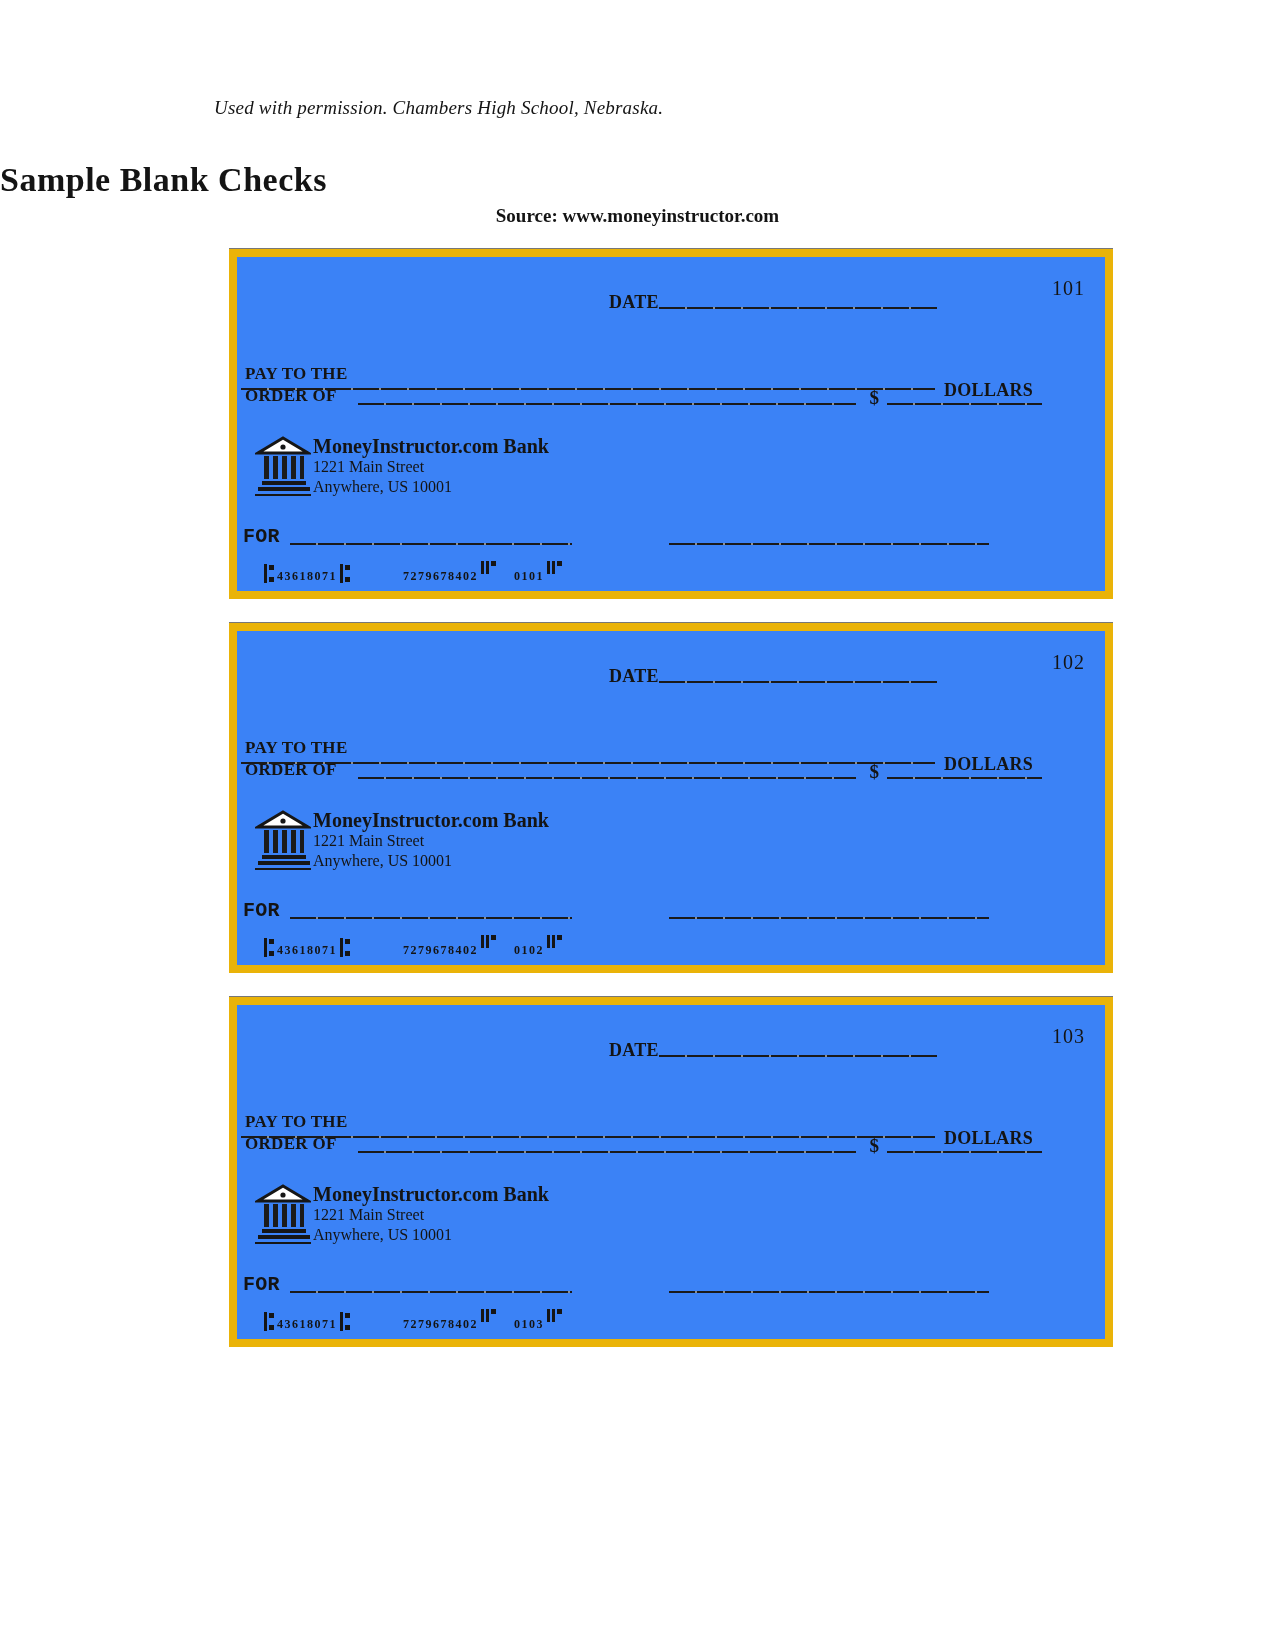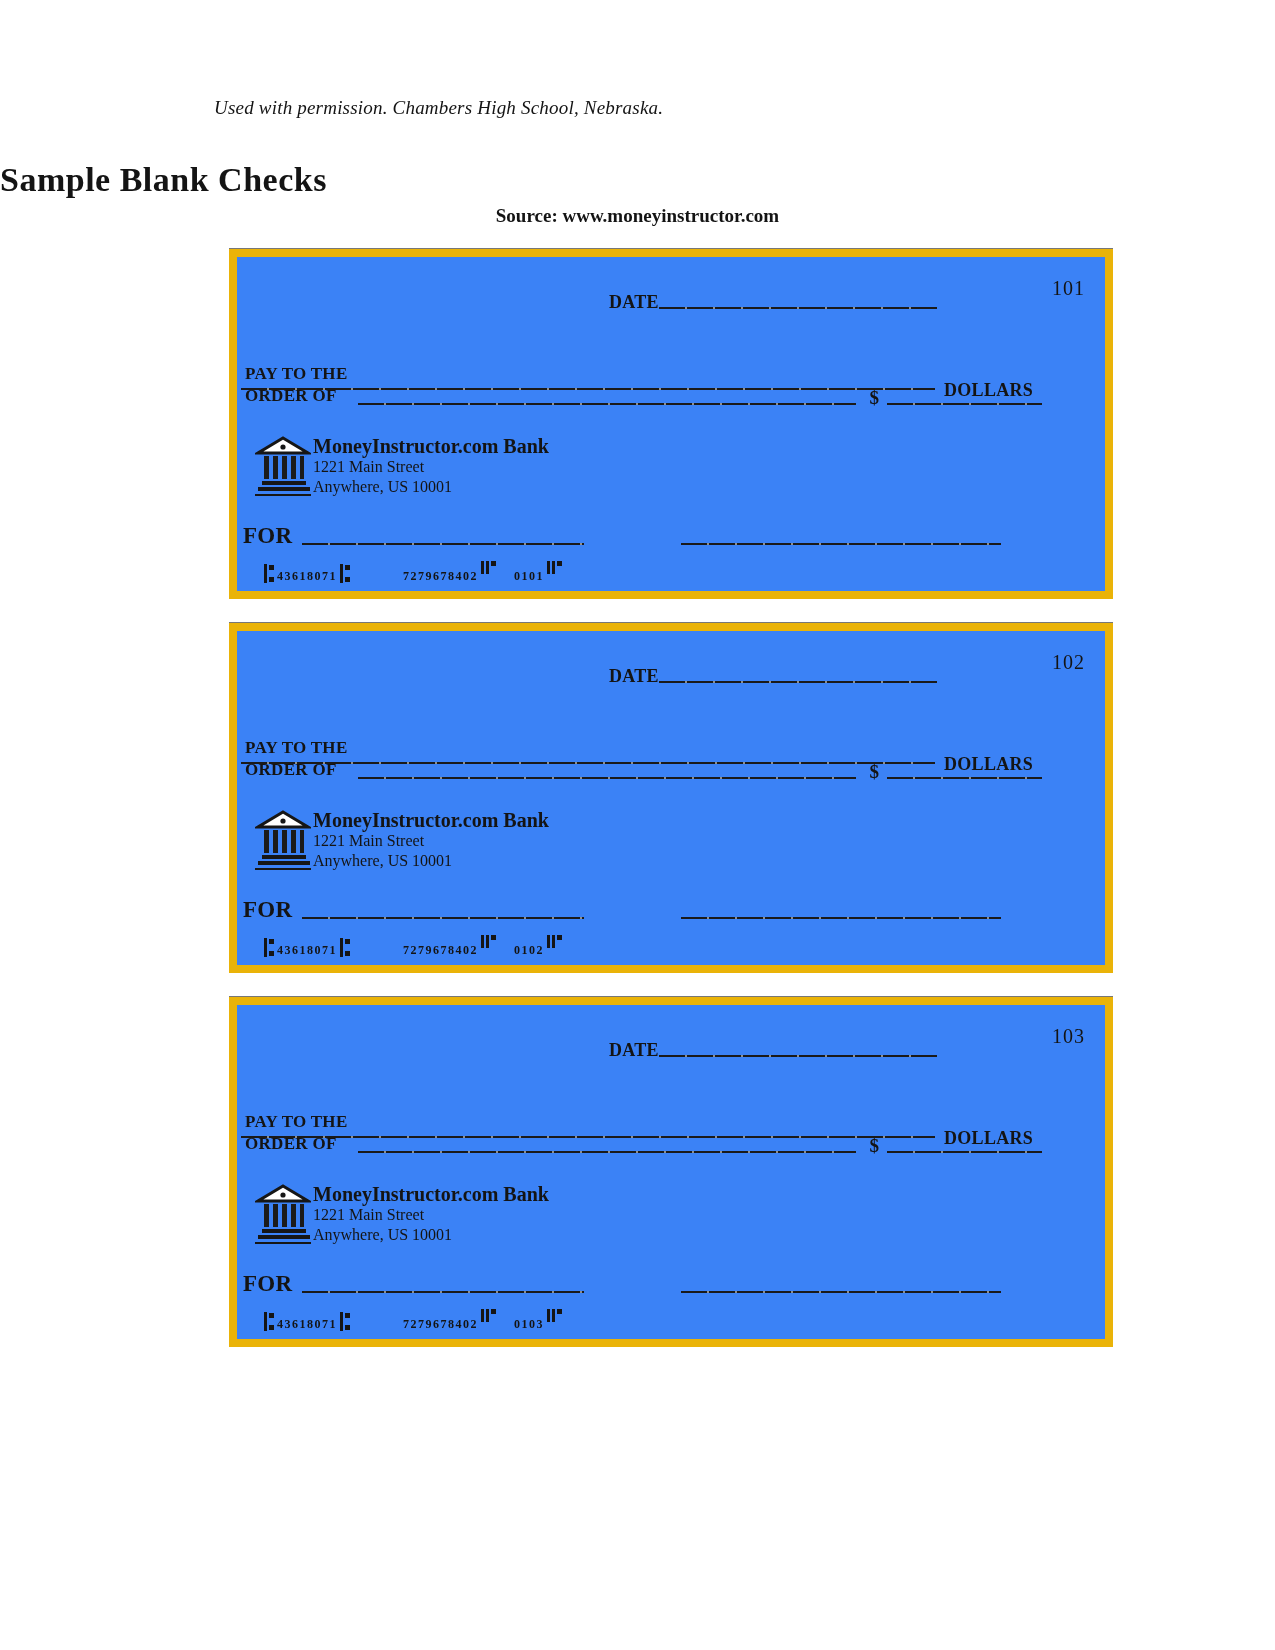--- a/index.html
+++ b/index.html
@@ -61,21 +61,21 @@
     position:absolute;top:178px;left:18px;
     display:flex;align-items:flex-start;gap:2px;
   }
   .bank-logo{width:56px;height:64px;}
   .bank-name{font-weight:bold;font-size:20px;line-height:1.1;}
   .bank-addr{font-size:16px;line-height:1.25;}
   .for-row{
     position:absolute;left:6px;bottom:44px;right:8px;
     display:flex;align-items:flex-end;
   }
-  .for-row .lbl{font-size:23px;}
+  .for-row .lbl{font-size:20px;font-family:Liberation Mono, monospace;}
   .memo-line{width:282px;margin-left:10px;}
   .sig-line{width:320px;margin-left:97px;}
   .micr-row{
     position:absolute;left:24px;bottom:8px;
     display:flex;align-items:flex-end;
     font-weight:bold;font-size:12px;letter-spacing:1.5px;line-height:1;
   }
   .micr-num{padding-bottom:1px;}
   .gap-a{margin-left:50px;}
   .gap-b{margin-left:16px;}

